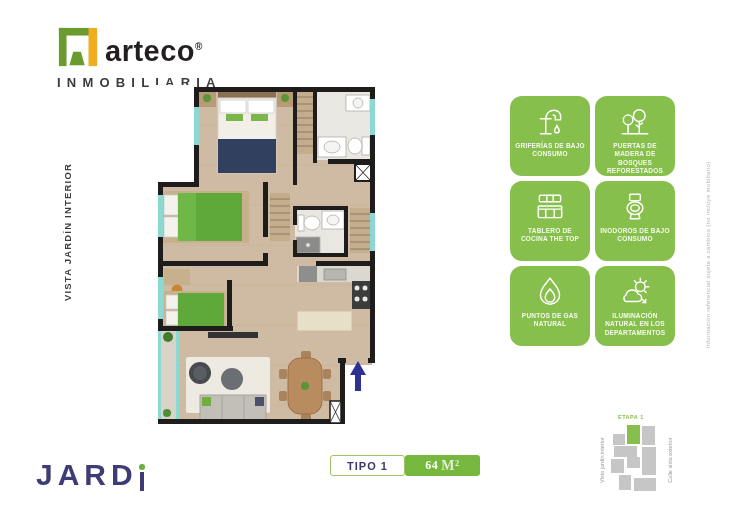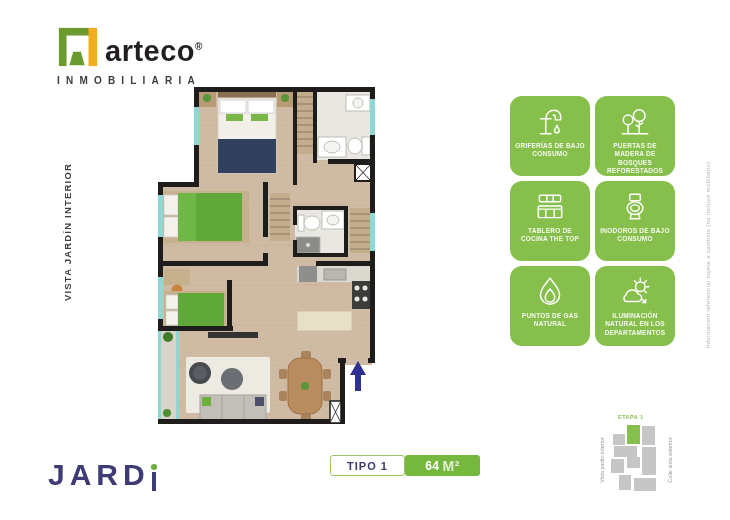--- a/index.html
+++ b/index.html
@@ -4,48 +4,48 @@
 <style>
   html,body{margin:0;padding:0;background:#ffffff;}
   #canvas{position:relative;width:730px;height:520px;background:#ffffff;overflow:hidden;
           font-family:"Liberation Sans","DejaVu Sans",sans-serif;}
   
   .logo{position:absolute;left:57px;top:26px;width:160px;}
   .logo-top{display:flex;align-items:flex-start;}
   .logo-icon{width:42px;height:42px;flex:0 0 42px;}
   .logo-word{font-size:29px;font-weight:bold;color:#231f20;letter-spacing:.5px;line-height:42px;margin-left:6px;}
   .logo-reg{font-size:10px;font-weight:bold;vertical-align:super;color:#231f20;}
-  .logo-sub{margin-top:3px;font-size:10px;font-weight:bold;color:#3c3c3c;letter-spacing:6.2px;}
+  .logo-sub{margin-top:3px;font-size:13px;font-weight:bold;color:#3c3c3c;letter-spacing:6.2px;}
   
   .vlabel{position:absolute;white-space:nowrap;transform:translate(-50%,-50%) rotate(-90deg);}
   .vista-label{left:67px;top:232px;font-size:9.5px;font-weight:bold;color:#3f3f3f;letter-spacing:1.2px;}
   .disclaimer{left:708px;top:255px;font-size:6px;color:#b4b4b4;letter-spacing:.3px;}
   .siteplan-vlabel{font-size:5.5px;color:#9b9b9b;}
   
   .badges{position:absolute;left:510px;top:96px;width:165px;display:grid;
           grid-template-columns:80px 80px;grid-auto-rows:80px;gap:5px;}
   .badge{background:#86bf4b;border-radius:12px;color:#f4f9ec;display:flex;flex-direction:column;
          align-items:center;justify-content:flex-start;padding-top:9px;box-sizing:border-box;}
   .badge svg{width:34px;height:34px;flex:0 0 34px;}
   .badge-label{margin-top:3px;font-size:6.5px;line-height:1.3;text-align:center;letter-spacing:.2px;
                padding:0 5px;font-weight:bold;}
   
   .floorplan{position:absolute;left:156px;top:85px;width:222px;height:344px;}
   
-  .wordmark{position:absolute;left:48px;top:460px;font-size:30px;font-weight:bold;color:#3f3b74;
+  .wordmark{position:absolute;left:36px;top:460px;font-size:30px;font-weight:bold;color:#3f3b74;
             letter-spacing:5px;display:flex;align-items:flex-end;height:32px;}
   .wm-i{position:relative;display:inline-block;width:7px;height:30px;margin:0 4px 0 1px;}
   .wm-i .stem{position:absolute;left:1px;bottom:1px;width:4.5px;height:19px;background:#3f3b74;}
   .wm-i .dot{position:absolute;left:.5px;top:2px;width:5.5px;height:5.5px;border-radius:50%;background:#6fae3f;}
   .unit-block{position:absolute;left:325px;top:449px;width:160px;text-align:center;}
   .unit-heading{font-size:11.5px;font-weight:bold;color:#3b3a6b;letter-spacing:2.2px;}
   .chips{margin-top:6px;display:flex;justify-content:center;}
   .chip{width:75px;height:21px;border-radius:3px;display:flex;align-items:center;justify-content:center;box-sizing:border-box;}
   .chip-tipo{background:#ffffff;border:1px solid #9cc462;color:#3b3a6b;font-size:11px;font-weight:bold;letter-spacing:1px;}
-  .chip-area{background:#76b83d;color:#ffffff;font-size:12px;font-weight:bold;letter-spacing:.5px;}
+  .chip-area{background:#76b83d;color:#ffffff;font-size:12px;font-weight:bold;letter-spacing:.5px;font-family:Liberation Serif, serif;}
   .chip-area .unit{font-size:14px;font-weight:bold;color:rgba(255,255,255,.78);margin-left:3px;}
   
   .siteplan{position:absolute;left:594px;top:410px;width:90px;height:100px;}
   .stage-label{position:absolute;left:24px;top:4px;font-size:5.5px;font-weight:bold;color:#86bf4b;letter-spacing:.5px;}
   .siteplan svg{position:absolute;left:14px;top:13px;}
 </style>
 </head>
 <body>
 
 <div id="canvas">

